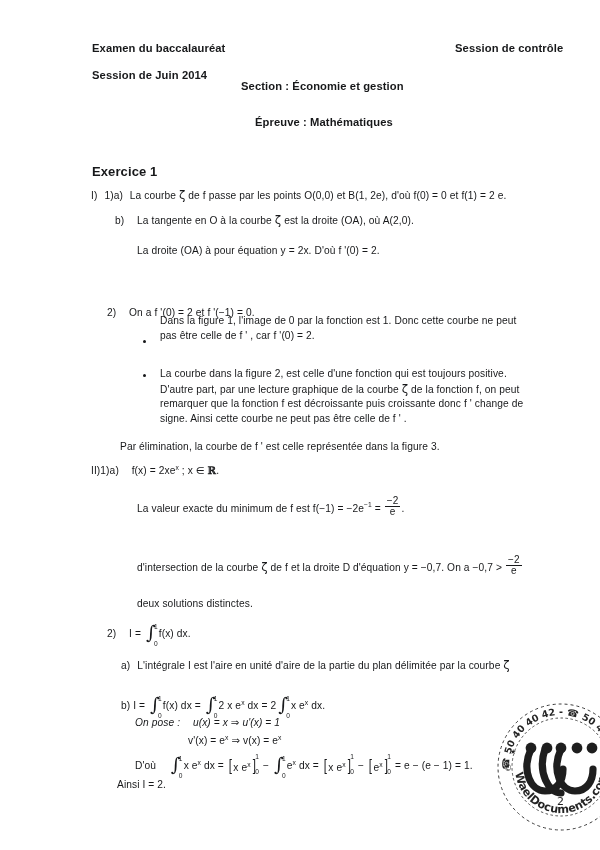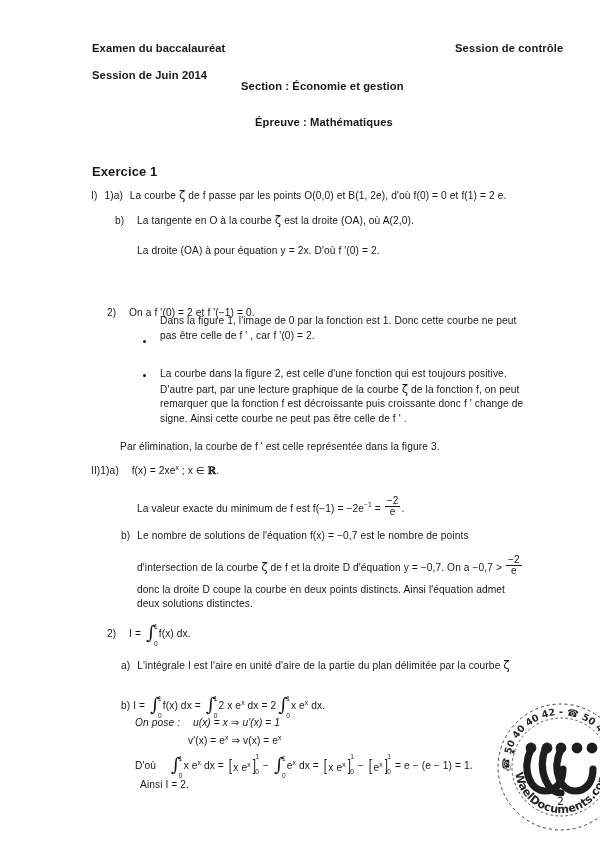--- a/index.html
+++ b/index.html
@@ -118,34 +118,28 @@
     <span>f(x) = 2xe</span><sup class="m">x</sup><span> ; x ∈ </span><span class="bb">ℝ</span><span>.</span>
   </div>
 
   <div class="ln" style="left:101px;top:497px;">
     <span>La valeur  exacte du minimum de f est f(−1) = −2e</span><sup class="m">−1</sup><span> = </span><span class="frac">
         <span class="num">−2</span>
         <span class="den">e</span>
       </span><span>.</span>
   </div>
 
-  <div class="ln" style="left:85px;top:530px;">
-    <span>b)</span>
-    <span class="op"></span>
-    <span>Le nombre de solutions de l'équation  f(x) = −0,7   est le nombre de points</span>
-  </div>
 
   <div class="ln" style="left:101px;top:556px;">
     <span>d'intersection de la courbe </span><span class="zeta">ζ</span><span> de f et la droite D d'équation  y = −0,7. On a  −0,7 &gt; </span><span class="frac">
         <span class="num">−2</span>
         <span class="den">e</span>
       </span>
   </div>
 
-  <div class="ln" style="left:101px;top:584px;">donc la droite D coupe la courbe en deux points distincts. Ainsi l'équation admet</div>
   <div class="ln" style="left:101px;top:598px;">deux solutions  distinctes.</div>
 
   <div class="ln" style="left:71px;top:626px;">
     <span>2)</span>
     <span class="op">&nbsp;</span>
     <span>I = </span><span class="intg"><span class="sym">∫</span><span class="lim"><span class="up">1</span><span class="lo">0</span></span></span><span>f(x) dx.</span>
   </div>
 
   <div class="ln" style="left:85px;top:658px;">
     <span>a)</span>
@@ -167,21 +161,21 @@
   <div class="ln" style="left:152px;top:735px;">
     <span>v'(x) = e</span><sup class="m">x</sup><span>   ⇒   v(x) = e</span><sup class="m">x</sup>
   </div>
 
   <div class="ln" style="left:99px;top:758px;">
     <span>D'où</span>
     <span class="op">&nbsp;</span>
     <span class="intg"><span class="sym">∫</span><span class="lim"><span class="up">1</span><span class="lo">0</span></span></span><span>x e</span><sup class="m">x</sup><span> dx = </span><span class="evb"><span class="bk">[</span><span class="bd"><span>x e</span><sup class="m">x</sup></span><span class="bk">]</span><span class="lim"><span class="up">1</span><span class="lo">0</span></span></span><span> − </span><span class="intg"><span class="sym">∫</span><span class="lim"><span class="up">1</span><span class="lo">0</span></span></span><span>e</span><sup class="m">x</sup><span> dx = </span><span class="evb"><span class="bk">[</span><span class="bd"><span>x e</span><sup class="m">x</sup></span><span class="bk">]</span><span class="lim"><span class="up">1</span><span class="lo">0</span></span></span><span> − </span><span class="evb"><span class="bk">[</span><span class="bd"><span>e</span><sup class="m">x</sup></span><span class="bk">]</span><span class="lim"><span class="up">1</span><span class="lo">0</span></span></span><span> = e − (e − 1) = 1.</span>
   </div>
 
-  <div class="ln" style="left:104px;top:779px;">Ainsi I = 2.</div>
+  <div class="ln" style="left:81px;top:779px;">Ainsi I = 2.</div>
 
   <div class="stamp">
     <svg width="140" height="140" viewBox="0 0 140 140" xmlns="http://www.w3.org/2000/svg">
       <defs>
         <path id="arcTop" d="M 18,70 A 52,52 0 0 1 122,70" fill="none"></path>
         <path id="arcBot" d="M 24,70 A 46,46 0 0 0 116,70" fill="none"></path>
       </defs>
 
       <circle cx="70" cy="70" r="63" fill="none" stroke="#2a2a2a" stroke-width="1" stroke-dasharray="3 3"></circle>
 

